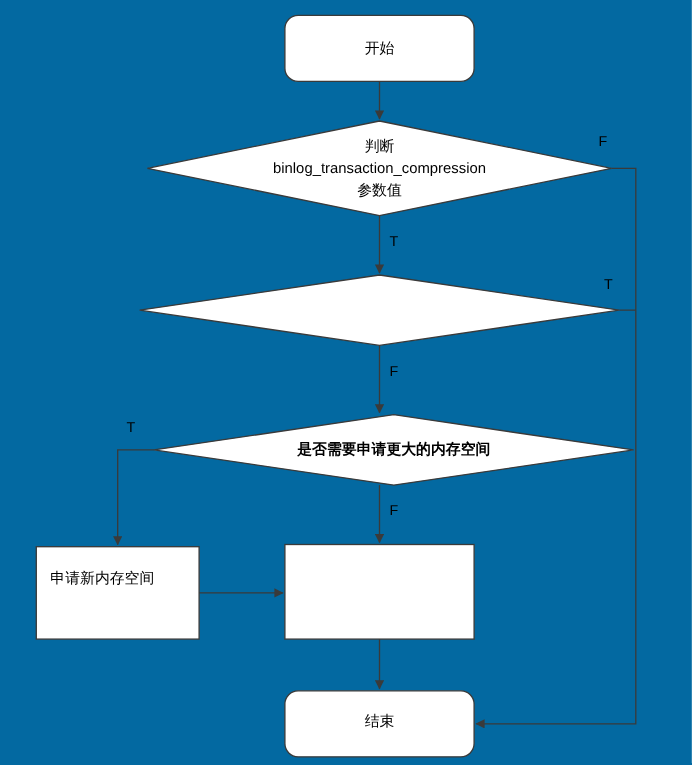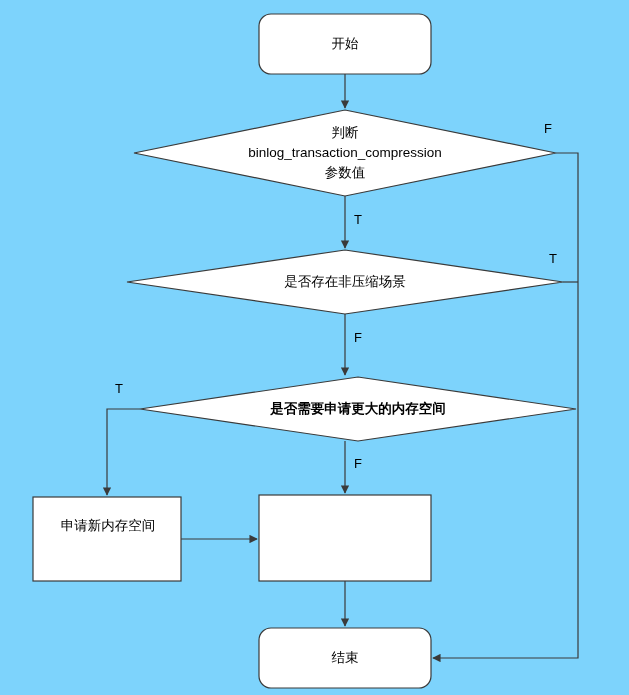--- a/index.html
+++ b/index.html
@@ -7,21 +7,21 @@
     padding: 0;
     background: #ffffff;
   }
   body {
     font-family: "Liberation Sans", sans-serif;
   }
   #canvas {
     position: relative;
     width: 629px;
     height: 695px;
-    background: #7dd3fc;
+    background: #0369a1;
     overflow: hidden;
   }
   #flow-svg {
     position: absolute;
     left: 0;
     top: 0;
     width: 629px;
     height: 695px;
   }
   .node-label {
@@ -88,28 +88,27 @@
 
     <path d="M 345 581 L 345 626" fill="none" stroke="#3a3a3a" stroke-width="1.2" marker-end="url(#arrow)"></path>
   </svg>
 
   <div class="node-label" style="left:259px; top:14px; width:172px; height:60px;">开始</div>
 
   <div class="node-label" style="left:185px; top:113px; width:320px; height:80px;text-align:center;">判断
 binlog_transaction_compression
 参数值</div>
 
-  <div class="node-label" style="left:205px; top:262px; width:280px; height:40px;">是否存在非压缩场景</div>
 
   <div class="node-label" style="left:208px; top:389px; width:300px; height:40px;font-weight:bold;">是否需要申请更大的内存空间</div>
 
-  <div class="node-label" style="left:34px; top:497px; width:148px; height:59px;">申请新内存空间</div>
+  <div class="node-label" style="left:19px; top:497px; width:148px; height:59px;">申请新内存空间</div>
 
 
-  <div class="node-label" style="left:259px; top:628px; width:172px; height:60px;">结束</div>
+  <div class="node-label" style="left:259px; top:628px; width:172px; height:60px;font-family:Liberation Mono, monospace;">结束</div>
 
   <div class="edge-label" style="left:541px; top:122px; width:14px;">F</div>
 
   <div class="edge-label" style="left:351px; top:213px; width:14px;">T</div>
 
   <div class="edge-label" style="left:546px; top:252px; width:14px;">T</div>
 
   <div class="edge-label" style="left:351px; top:331px; width:14px;">F</div>
 
   <div class="edge-label" style="left:112px; top:382px; width:14px;">T</div>

